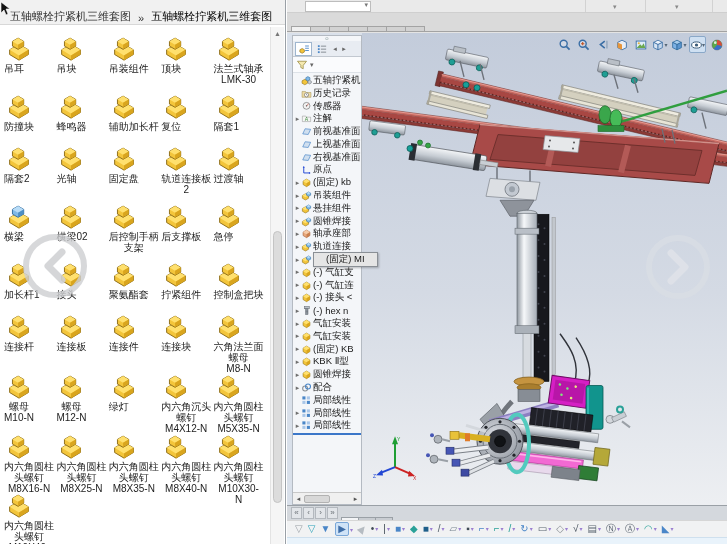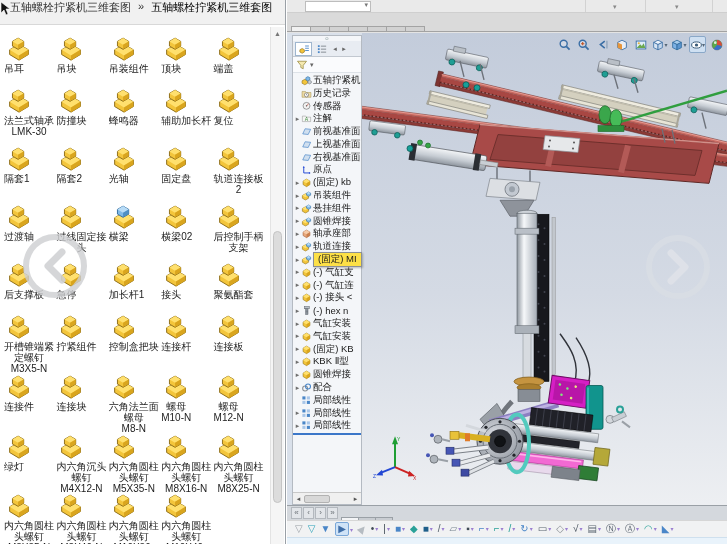--- a/index.html
+++ b/index.html
@@ -2,21 +2,21 @@
 <html><head>
 <meta charset="utf-8">
 <style>
   html,body{margin:0;padding:0;background:#777;}
   #stage{position:relative;width:727px;height:544px;overflow:hidden;background:#fff;
          font-family:"Liberation Sans","DejaVu Sans",sans-serif;-webkit-font-smoothing:antialiased;}
   *{box-sizing:border-box;}
 
   
   .library{position:absolute;left:0;top:0;width:286px;height:544px;background:#fff;border-right:1px solid #9aa0a6;}
-  .lib-head{height:25px;background:#f1f1f1;border-bottom:1px solid #d8d8d8;display:flex;align-items:flex-start;
+  .lib-head{height:25px;background:#f1f1f1;border-bottom:1px solid #d8d8d8;display:flex;align-items:flex-end;
             font-size:11px;color:#333;padding-left:10px;gap:7px;white-space:nowrap;overflow:hidden;}
   .lib-head .crumb-r{color:#000;}
   .lib-grid{position:absolute;top:27px;left:4px;width:262px;bottom:0;display:grid;
             grid-template-columns:repeat(5,1fr);overflow:hidden;}
   .cell{display:flex;flex-direction:column;align-items:flex-start;padding-top:5px;min-height:52px;}
   .licon{width:30px;height:30px;flex:none;}
   .llabel{font-size:10px;line-height:11px;text-align:center;white-space:pre-line;color:#1c1c1c;margin-top:1px;}
   .lib-scroll{position:absolute;right:1px;top:27px;width:14px;bottom:0;background:#f5f5f5;border-left:1px solid #e3e3e3;}
   .lib-scroll .arr{display:block;text-align:center;font-size:7px;color:#777;line-height:13px;}
   .lib-scroll .thumb{position:absolute;left:2px;right:2px;top:204px;height:272px;background:#dcdcdc;border:1px solid #c4c4c4;border-radius:6px;}
@@ -55,22 +55,22 @@
   .fm-arr{font-size:7px;color:#666;width:8px;text-align:center;}
   .fm-filter{height:16px;display:flex;align-items:center;padding-left:3px;gap:2px;background:#fafbfd;border-bottom:1px solid #dde2e8;}
   .fm-filter svg{width:12px;height:12px;}
   .fm-filter .c{font-size:7px;color:#666;}
   .tree{padding:1px 0 0 1px;}
   .trow{display:flex;align-items:center;height:12.8px;white-space:nowrap;overflow:hidden;}
   .texp{width:7px;flex:none;font-size:7px;color:#707070;line-height:12px;text-align:center;}
   .ticon{width:11px;height:11px;flex:none;margin-right:1px;}
   .tlabel{font-size:9.5px;color:#1a1a1a;overflow:hidden;}
   .trow.tip{overflow:visible;}
-  .trow.tip .tlabel{background:#fde047;border:1px solid #8a8f95;box-shadow:1px 1px 2px rgba(0,0,0,.25);
-                    padding:0 4px;position:relative;z-index:25;overflow:visible;}
+  .trow.tip .tlabel{background:#e5e5e5;border:1px solid #8a8f95;box-shadow:1px 1px 2px rgba(0,0,0,.25);
+                    padding:0 12px;position:relative;z-index:25;overflow:visible;}
   .tree-endline{height:2px;background:#3b77c9;margin-top:1px;}
   .fm-hscroll{position:absolute;left:0;right:0;bottom:0;height:12px;background:#f0f0f0;border-top:1px solid #c8c8c8;
               display:flex;align-items:center;font-size:7px;color:#555;}
   .fm-hscroll .a{width:11px;text-align:center;}
   .fm-hscroll .thumb{width:26px;height:8px;background:#d8d8d8;border:1px solid #b2b2b2;border-radius:2px;}
   .fm-hscroll .sp{flex:1;}
 
   
   .viewport{position:absolute;left:75px;top:0;right:0;bottom:0;overflow:hidden;
             background:linear-gradient(#c3ccdb 0%,#d4dae4 55%,#edeff2 100%);}
@@ -285,26 +285,20 @@
         <div class="cell">
           <svg class="licon">
             <use href="#i-libpart" xlink:href="#i-libpart"></use>
           </svg>
           <div class="llabel">顶块</div>
         </div>
         <div class="cell">
           <svg class="licon">
             <use href="#i-libpart" xlink:href="#i-libpart"></use>
           </svg>
-          <div class="llabel">端盖</div>
-        </div>
-        <div class="cell">
-          <svg class="licon">
-            <use href="#i-libpart" xlink:href="#i-libpart"></use>
-          </svg>
           <div class="llabel">法兰式轴承
 LMK-30</div>
         </div>
         <div class="cell">
           <svg class="licon">
             <use href="#i-libpart" xlink:href="#i-libpart"></use>
           </svg>
           <div class="llabel">防撞块</div>
         </div>
         <div class="cell">
@@ -357,27 +351,20 @@
 2</div>
         </div>
         <div class="cell">
           <svg class="licon">
             <use href="#i-libpart" xlink:href="#i-libpart"></use>
           </svg>
           <div class="llabel">过渡轴</div>
         </div>
         <div class="cell">
           <svg class="licon">
-            <use href="#i-libpart" xlink:href="#i-libpart"></use>
-          </svg>
-          <div class="llabel">过线固定接
-头</div>
-        </div>
-        <div class="cell">
-          <svg class="licon">
             <use href="#i-libasm" xlink:href="#i-libasm"></use>
           </svg>
           <div class="llabel">横梁</div>
         </div>
         <div class="cell">
           <svg class="licon">
             <use href="#i-libpart" xlink:href="#i-libpart"></use>
           </svg>
           <div class="llabel">横梁02</div>
         </div>
@@ -410,28 +397,20 @@
           <svg class="licon">
             <use href="#i-libpart" xlink:href="#i-libpart"></use>
           </svg>
           <div class="llabel">接头</div>
         </div>
         <div class="cell">
           <svg class="licon">
             <use href="#i-libpart" xlink:href="#i-libpart"></use>
           </svg>
           <div class="llabel">聚氨酯套</div>
-        </div>
-        <div class="cell">
-          <svg class="licon">
-            <use href="#i-libpart" xlink:href="#i-libpart"></use>
-          </svg>
-          <div class="llabel">开槽锥端紧
-定螺钉
-M3X5-N</div>
         </div>
         <div class="cell">
           <svg class="licon">
             <use href="#i-libpart" xlink:href="#i-libpart"></use>
           </svg>
           <div class="llabel">拧紧组件</div>
         </div>
         <div class="cell">
           <svg class="licon">
             <use href="#i-libpart" xlink:href="#i-libpart"></use>

